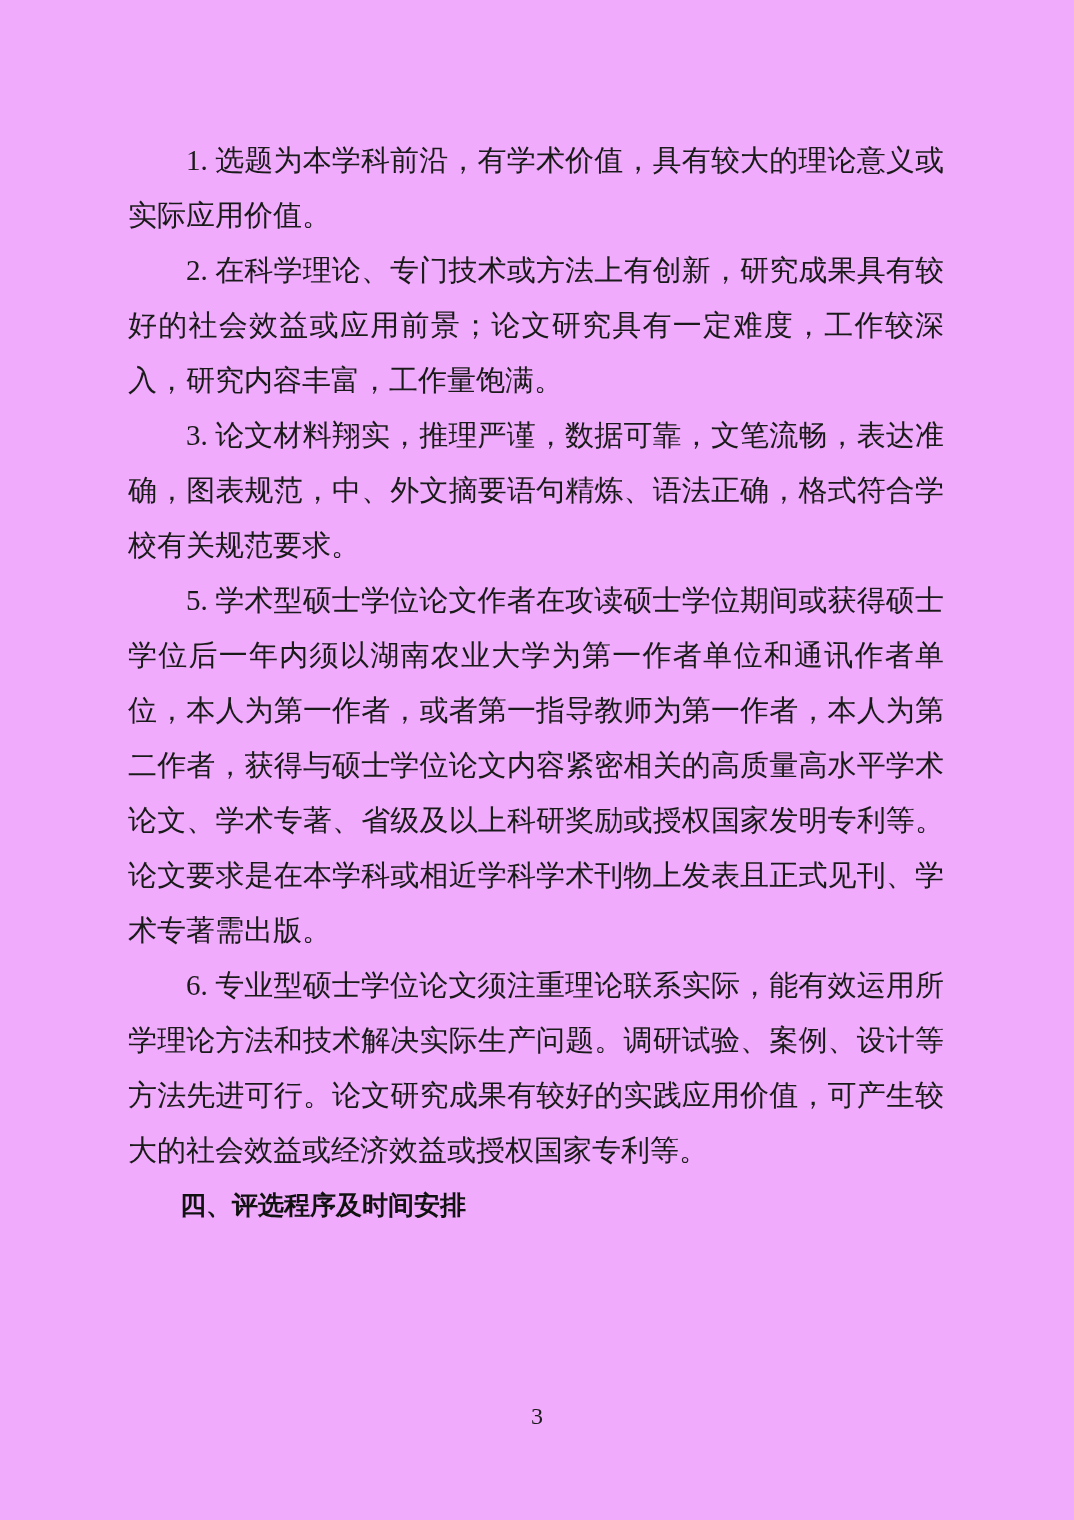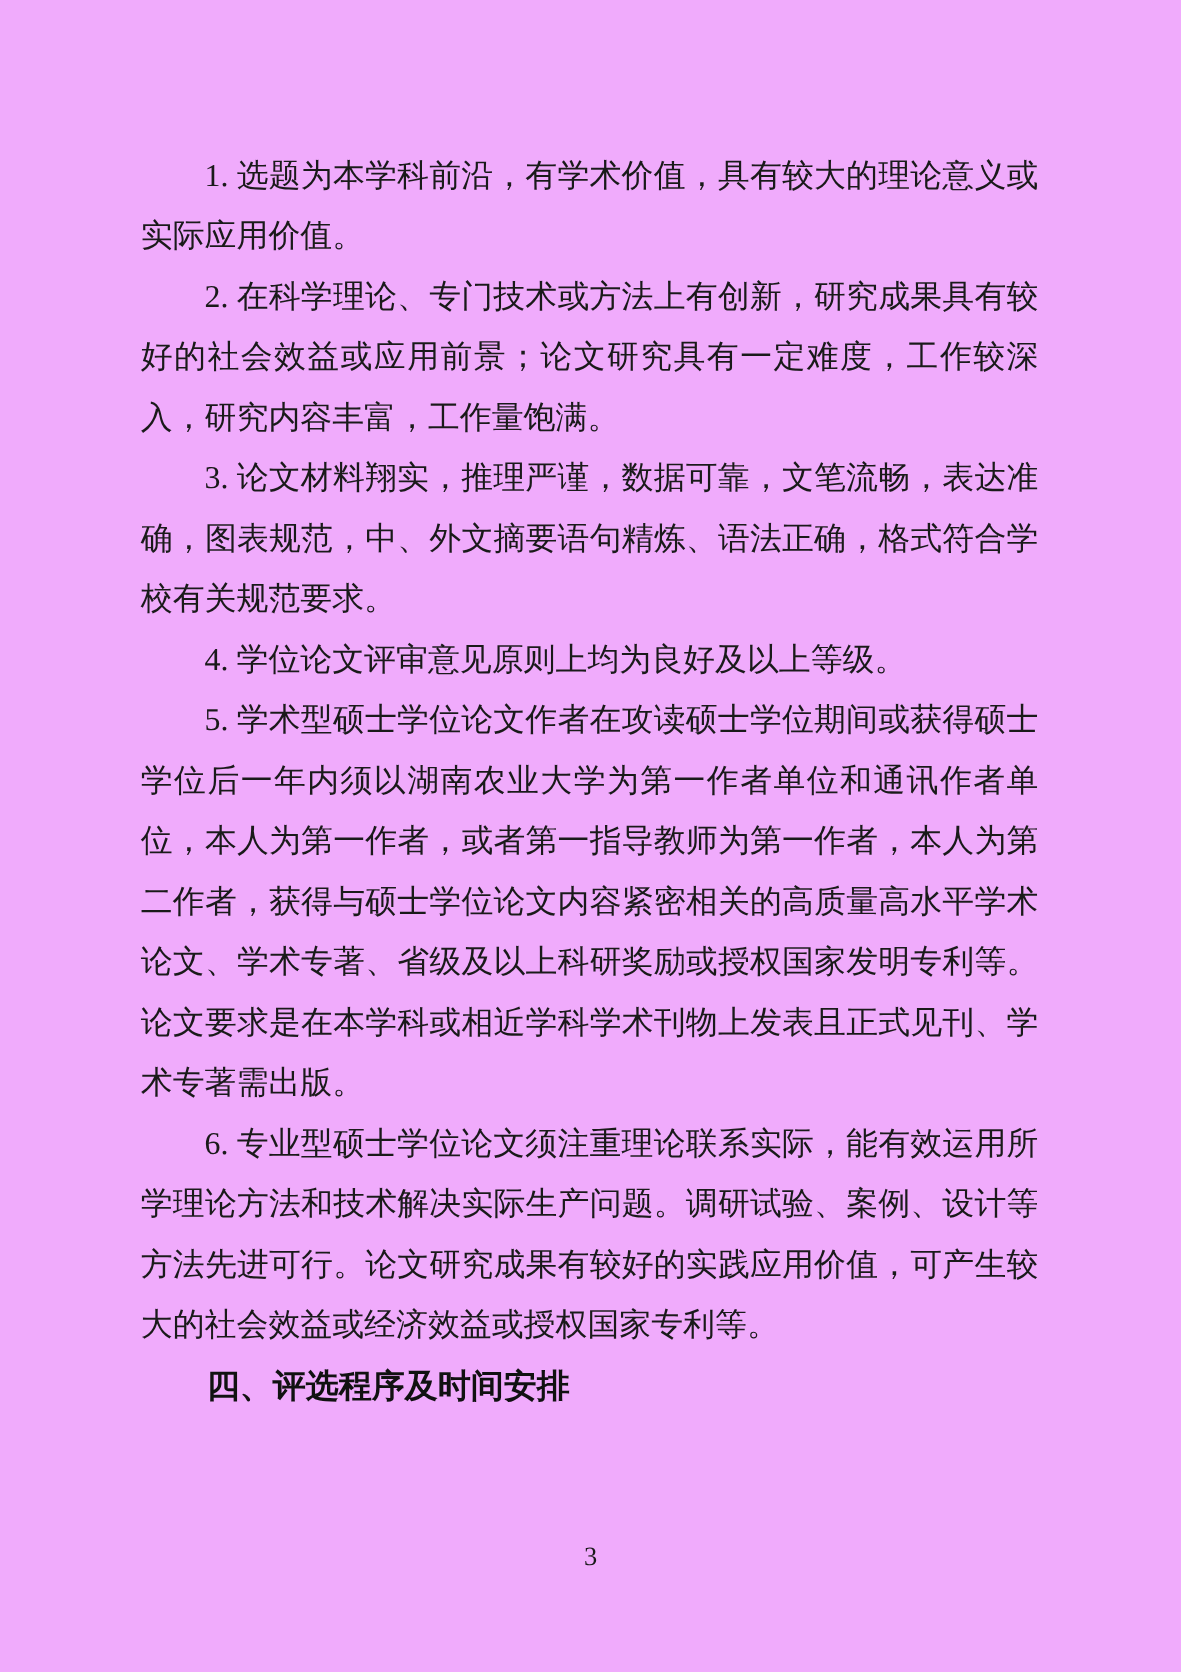--- a/index.html
+++ b/index.html
@@ -28,21 +28,21 @@
     line-height: 55px;
     text-align: justify;
     text-indent: 2em;
     word-break: normal;
     color: #1a1a1a;
   }
   .heading {
     margin: 0;
     font-family: "Liberation Sans", "DejaVu Sans", sans-serif;
     font-weight: 700;
-    font-size: 30px;
+    font-size: 26px;
     line-height: 55px;
     text-indent: 2em;
     color: #111111;
   }
   .footer {
     position: absolute;
     left: 0;
     top: 1400px;
     width: 100%;
     text-align: center;
@@ -53,19 +53,18 @@
   }
 </style>
 </head>
 <body>
 
 <div class="page">
   <div class="content">
     <p class="para">1. 选题为本学科前沿，有学术价值，具有较大的理论意义或实际应用价值。</p>
     <p class="para">2. 在科学理论、专门技术或方法上有创新，研究成果具有较好的社会效益或应用前景；论文研究具有一定难度，工作较深入，研究内容丰富，工作量饱满。</p>
     <p class="para">3. 论文材料翔实，推理严谨，数据可靠，文笔流畅，表达准确，图表规范，中、外文摘要语句精炼、语法正确，格式符合学校有关规范要求。</p>
-    <p class="para">4. 学位论文评审意见原则上均为良好及以上等级。</p>
     <p class="para">5. 学术型硕士学位论文作者在攻读硕士学位期间或获得硕士学位后一年内须以湖南农业大学为第一作者单位和通讯作者单位，本人为第一作者，或者第一指导教师为第一作者，本人为第二作者，获得与硕士学位论文内容紧密相关的高质量高水平学术论文、学术专著、省级及以上科研奖励或授权国家发明专利等。论文要求是在本学科或相近学科学术刊物上发表且正式见刊、学术专著需出版。</p>
     <p class="para">6. 专业型硕士学位论文须注重理论联系实际，能有效运用所学理论方法和技术解决实际生产问题。调研试验、案例、设计等方法先进可行。论文研究成果有较好的实践应用价值，可产生较大的社会效益或经济效益或授权国家专利等。</p>
     <h2 class="heading">四、评选程序及时间安排</h2>
   </div>
   <div class="footer">3</div>
 </div>
 
 </body></html>

